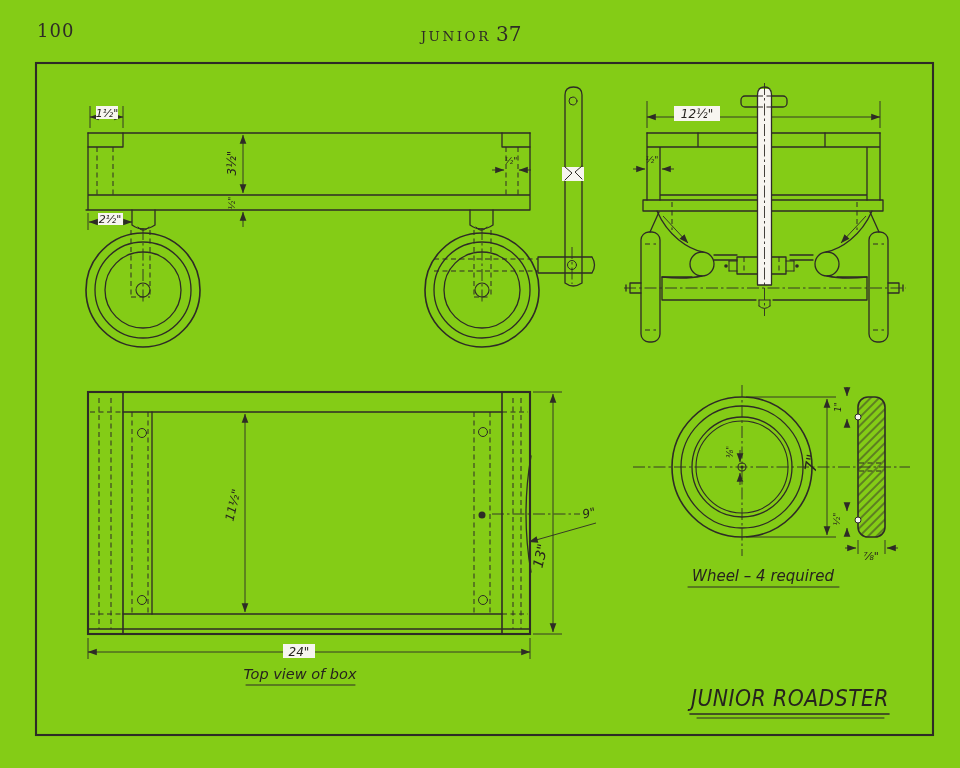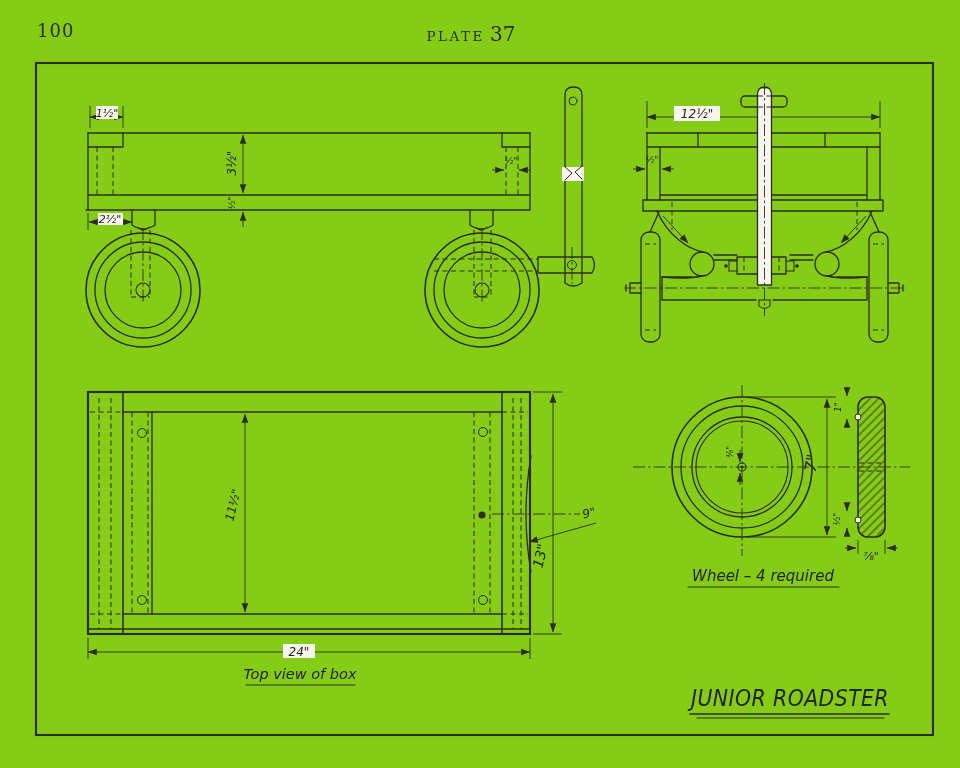--- a/index.html
+++ b/index.html
@@ -29,21 +29,21 @@
   .t14{font-size:14px;} .t16{font-size:16px;}
   .cap{font-size:14.5px;} .cap2{font-size:15px;}
   .ttl{font-size:23px;letter-spacing:.5px;}
 </style>
 </head>
 <body>
 
 <div class="page">
   <div class="pagenum">100</div>
   <div class="plate">
-    <span class="lbl">PLATE</span>
+    <span class="lbl">JUNIOR</span>
     <span class="num">37</span>
   </div>
 
   <svg width="960" height="768" viewBox="0 0 960 768">
     <defs>
       <marker id="ae" viewBox="0 0 10 8" markerWidth="11" markerHeight="9" refX="9.3" refY="4" orient="auto">
         <path d="M0.4,0.6 L9.6,4 L0.4,7.4 Z" fill="#2e2b26"></path>
       </marker>
       <marker id="as" viewBox="0 0 10 8" markerWidth="11" markerHeight="9" refX="0.7" refY="4" orient="auto">
         <path d="M9.6,0.6 L0.4,4 L9.6,7.4 Z" fill="#2e2b26"></path>

